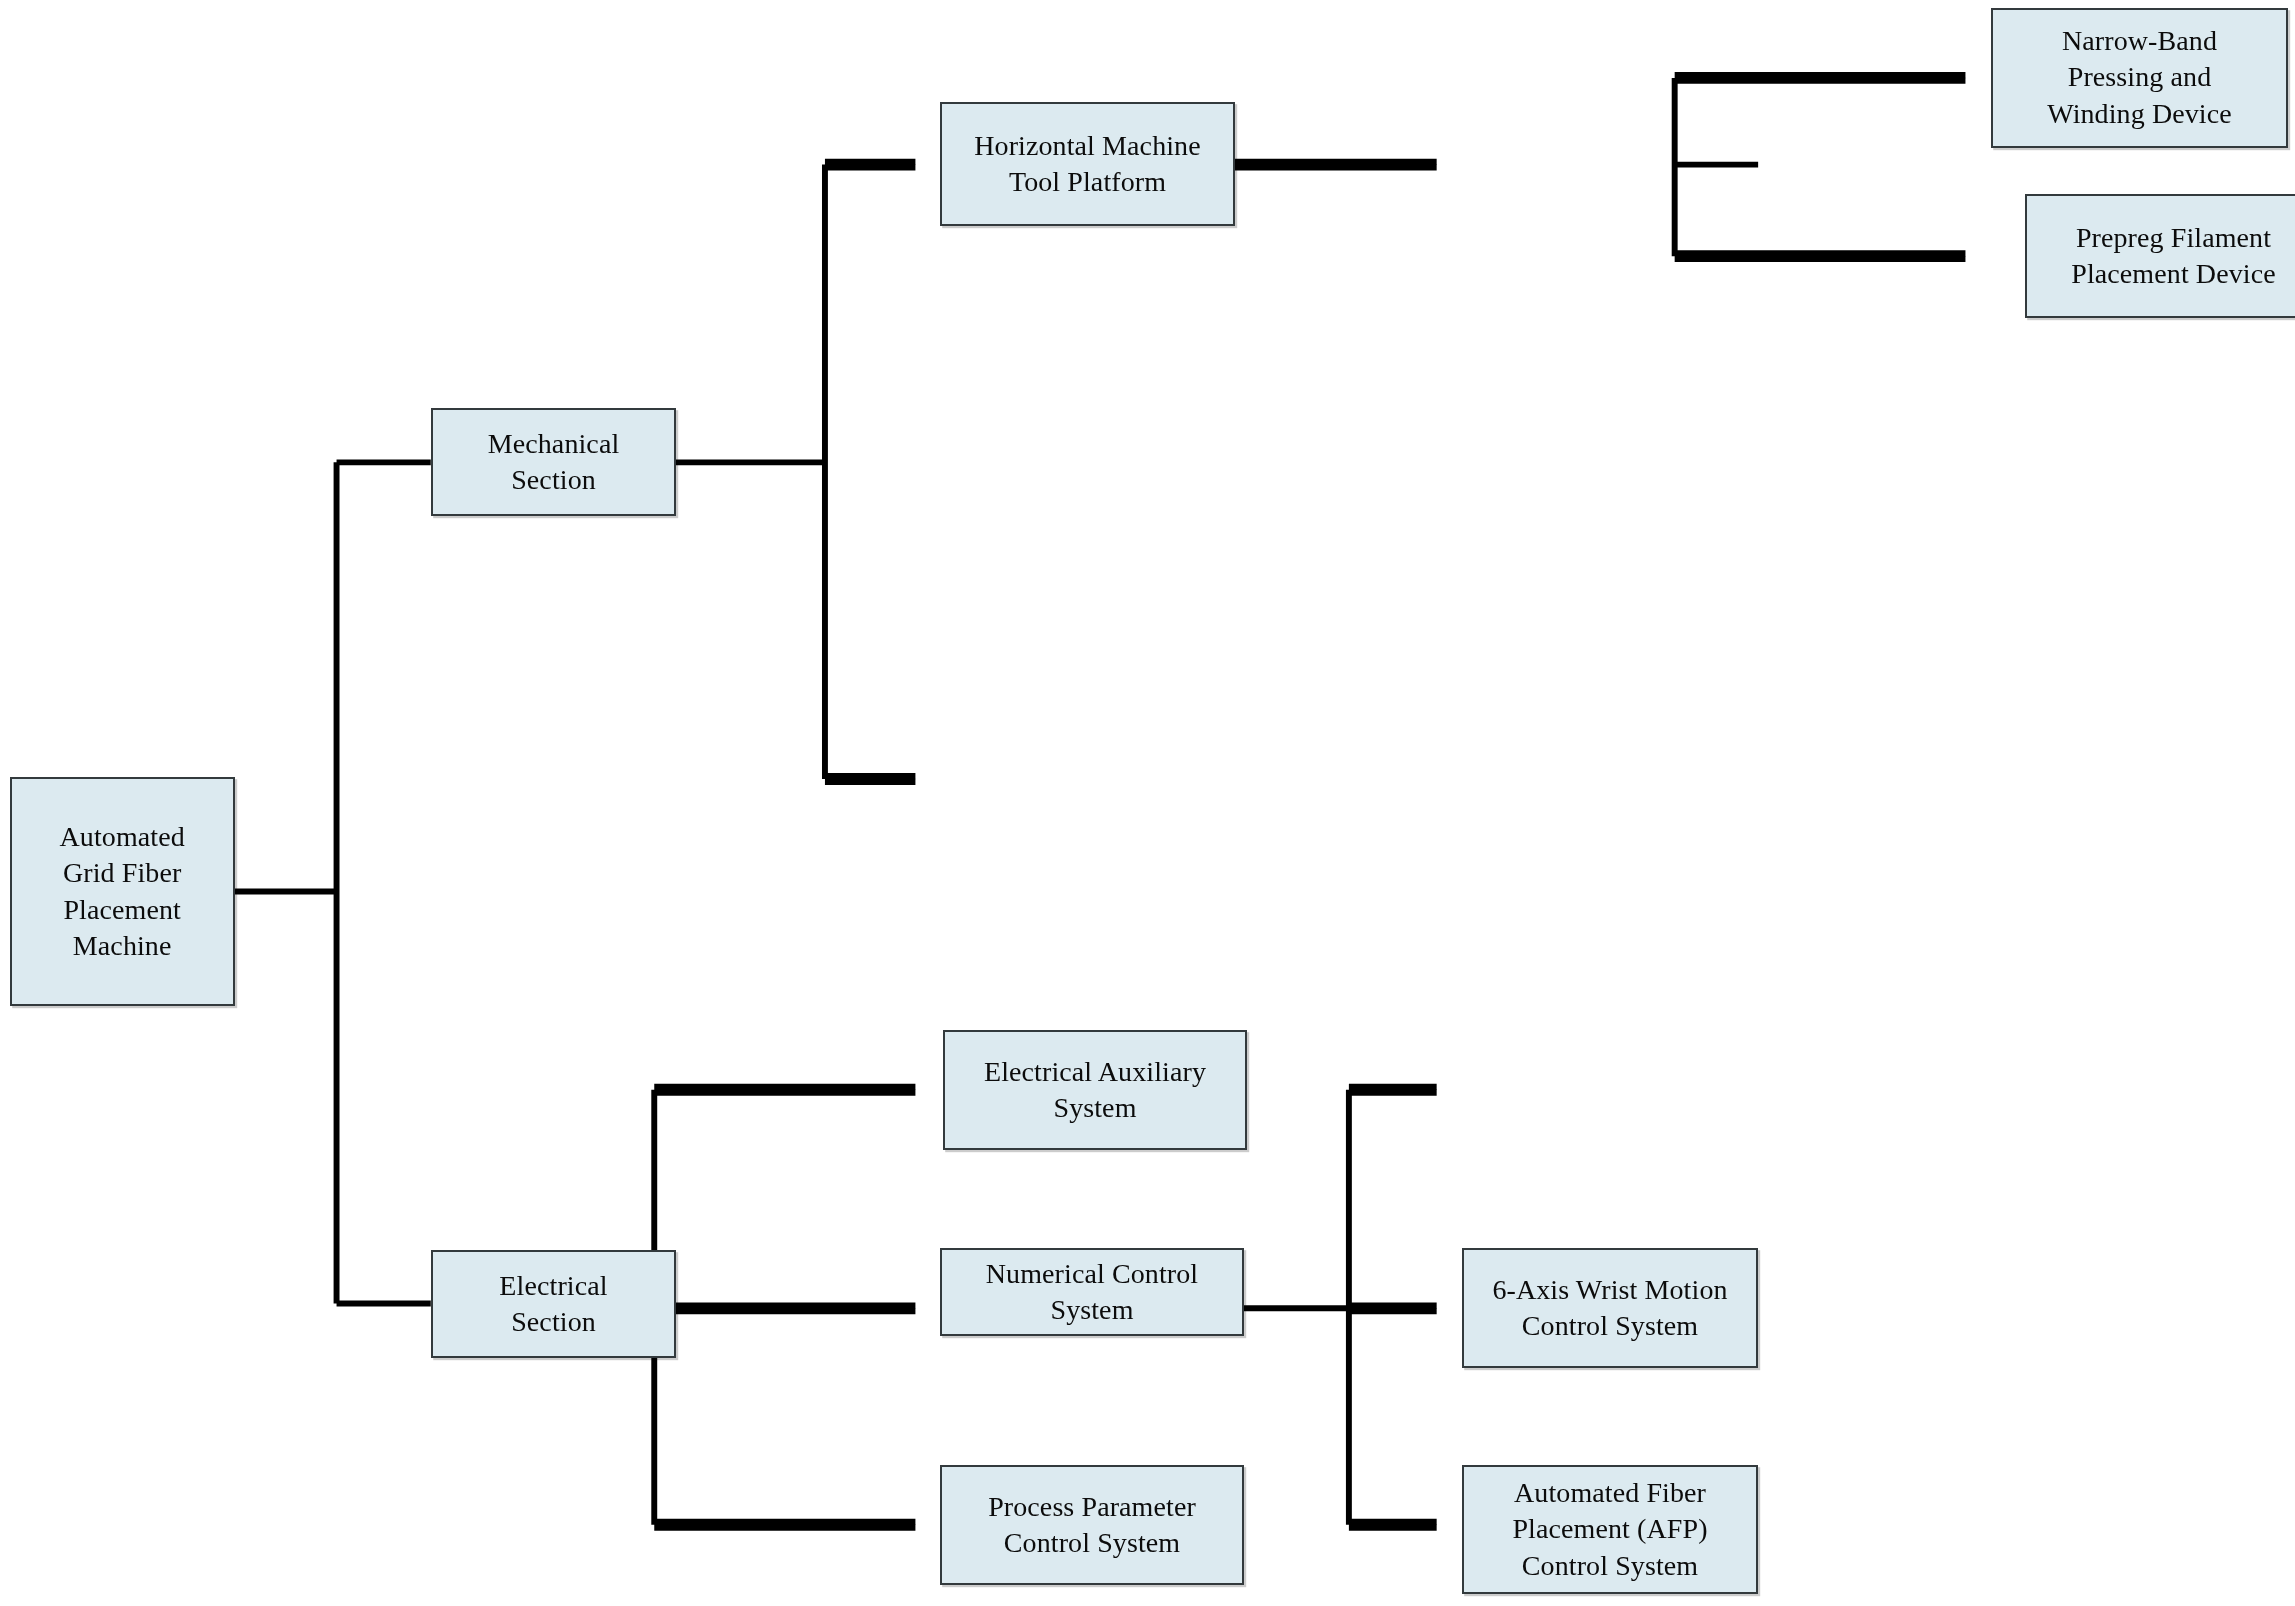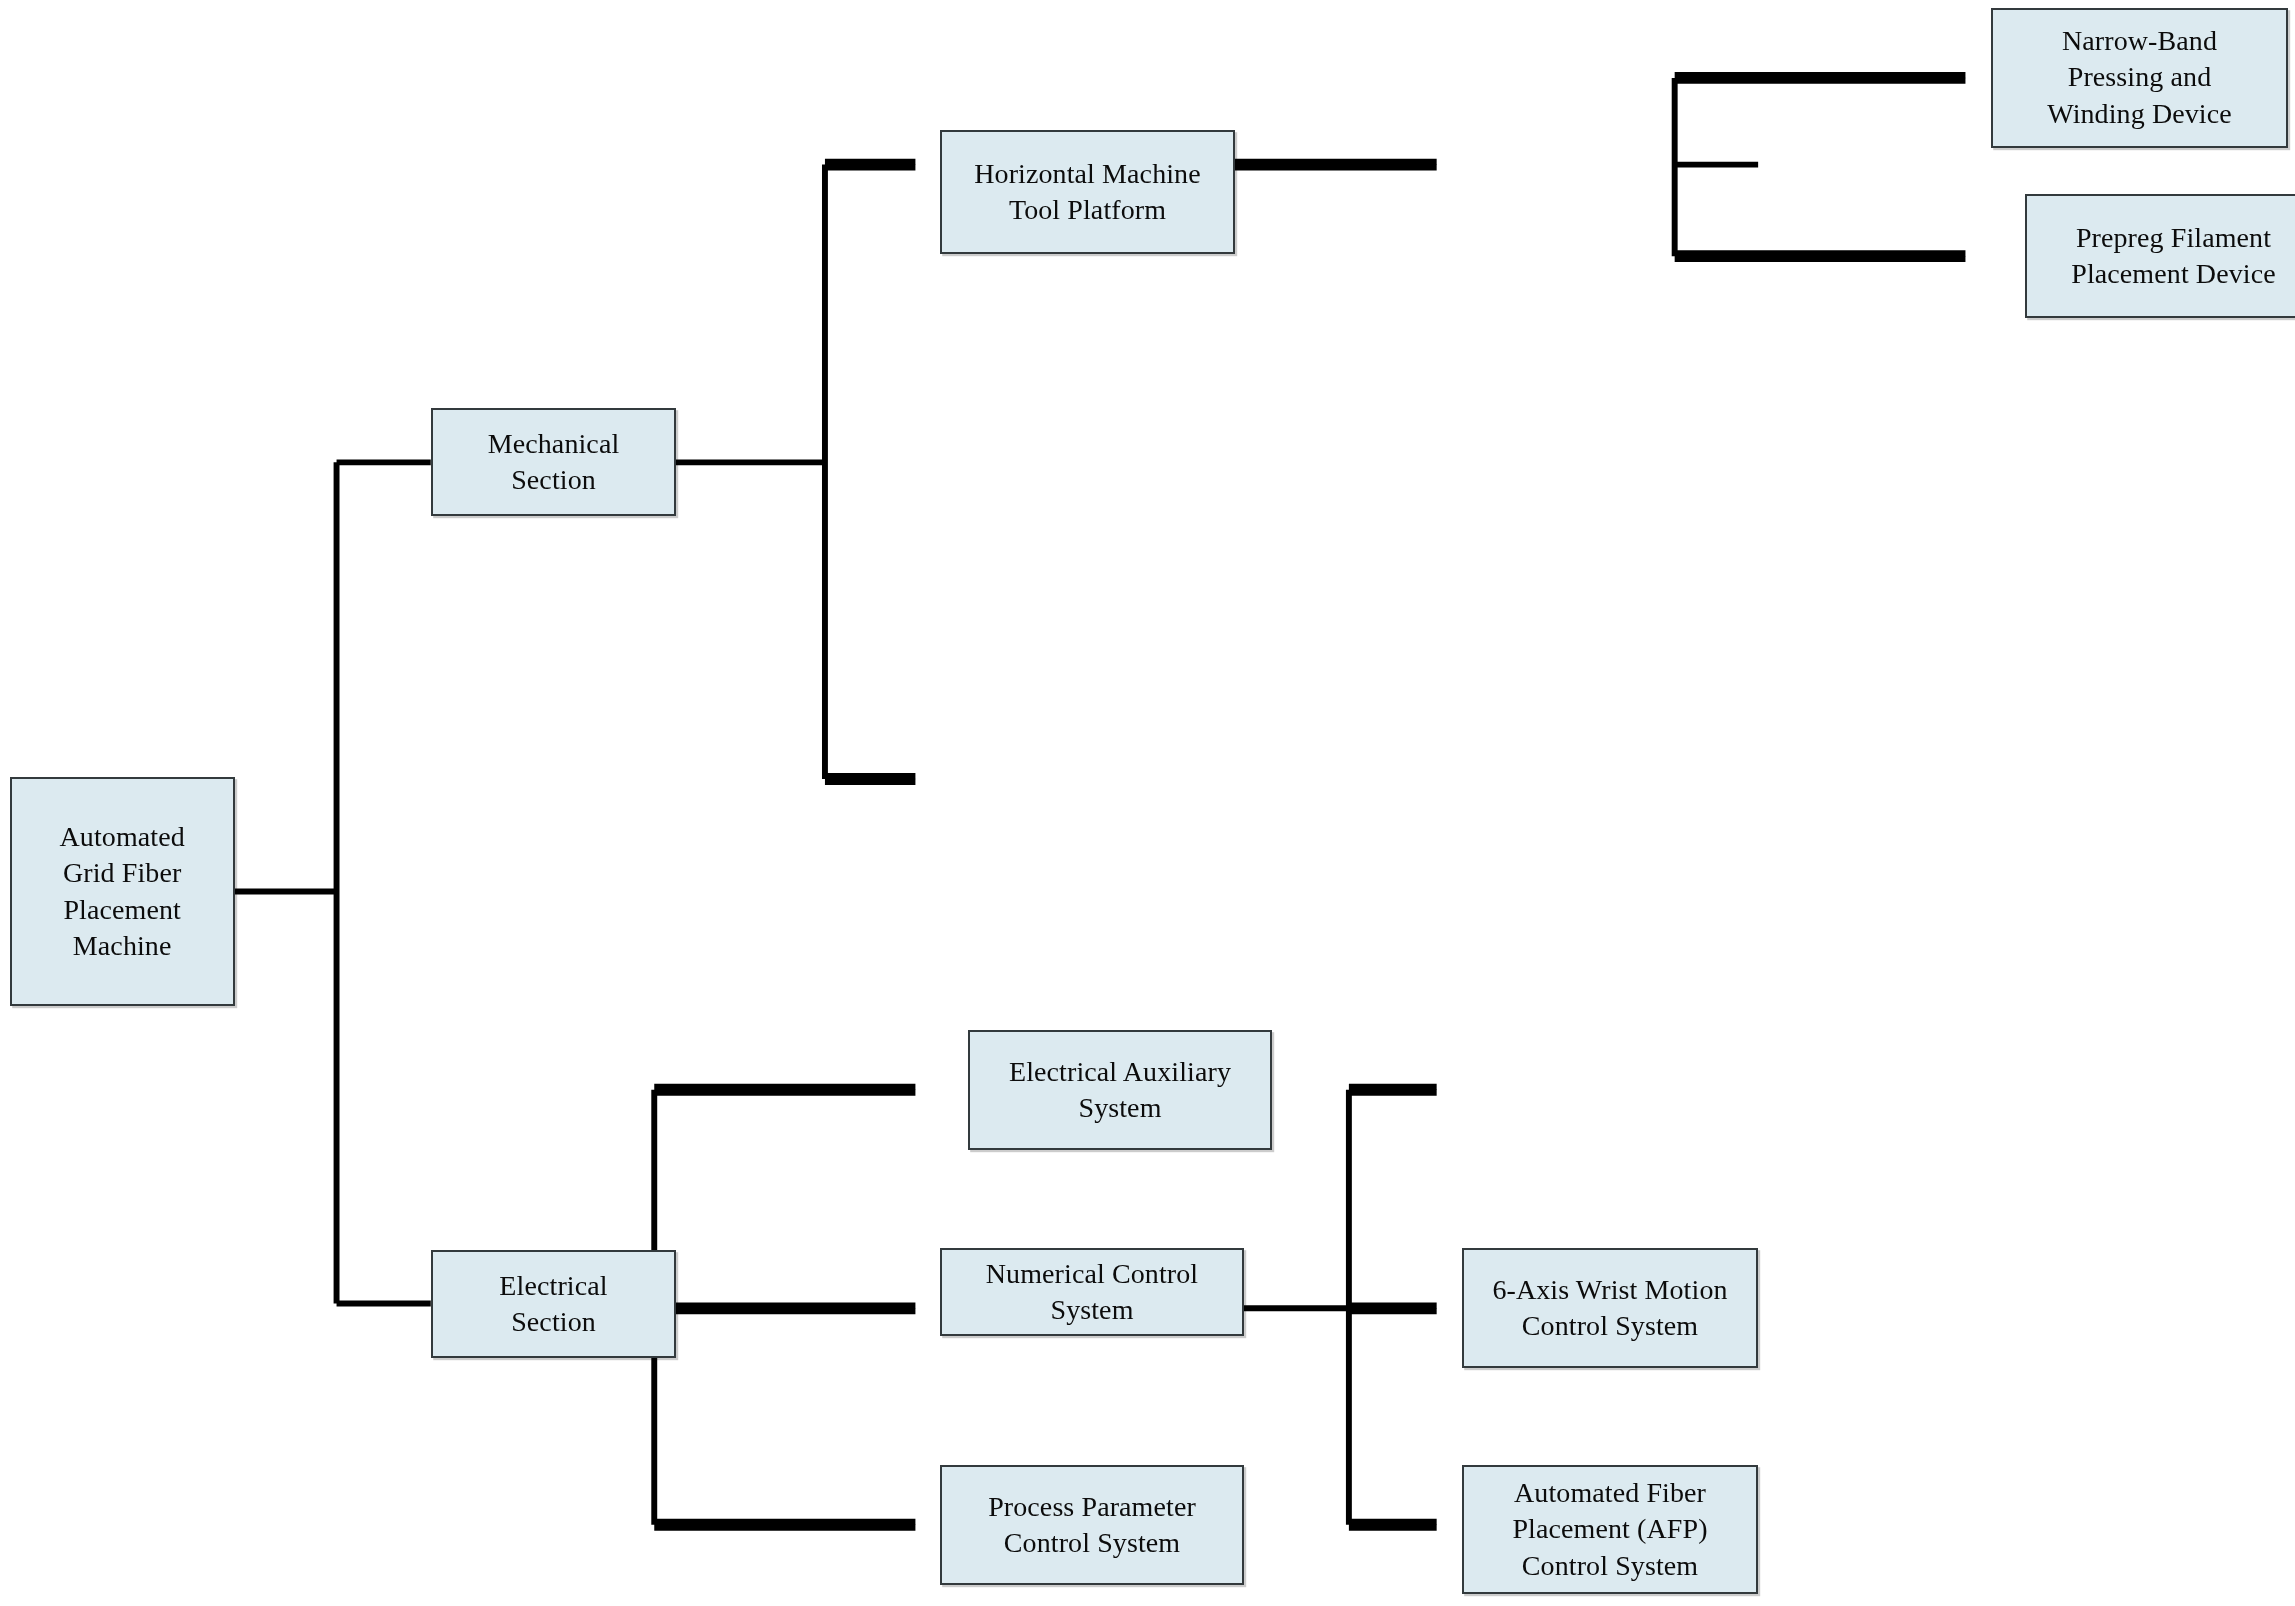--- a/index.html
+++ b/index.html
@@ -112,27 +112,27 @@
     <div class="node" style="left:431px;top:408px;width:245px;height:108px;">
       <span class="node-label">Mechanical
 Section</span>
     </div>
 
     <div class="node" style="left:431px;top:1250px;width:245px;height:108px;">
       <span class="node-label">Electrical
 Section</span>
     </div>
 
-    <div class="node" style="left:940px;top:102px;width:295px;height:124px;margin-top:28px;">
+    <div class="node" style="left:940px;top:102px;width:295px;height:124px;">
       <span class="node-label">Horizontal Machine
 Tool Platform</span>
     </div>
 
 
-    <div class="node" style="left:968px;top:1030px;width:304px;height:120px;">
+    <div class="node" style="left:943px;top:1030px;width:304px;height:120px;">
       <span class="node-label">Electrical Auxiliary
 System</span>
     </div>
 
     <div class="node" style="left:940px;top:1248px;width:304px;height:88px;">
       <span class="node-label">Numerical Control
 System</span>
     </div>
 
     <div class="node" style="left:940px;top:1465px;width:304px;height:120px;">

